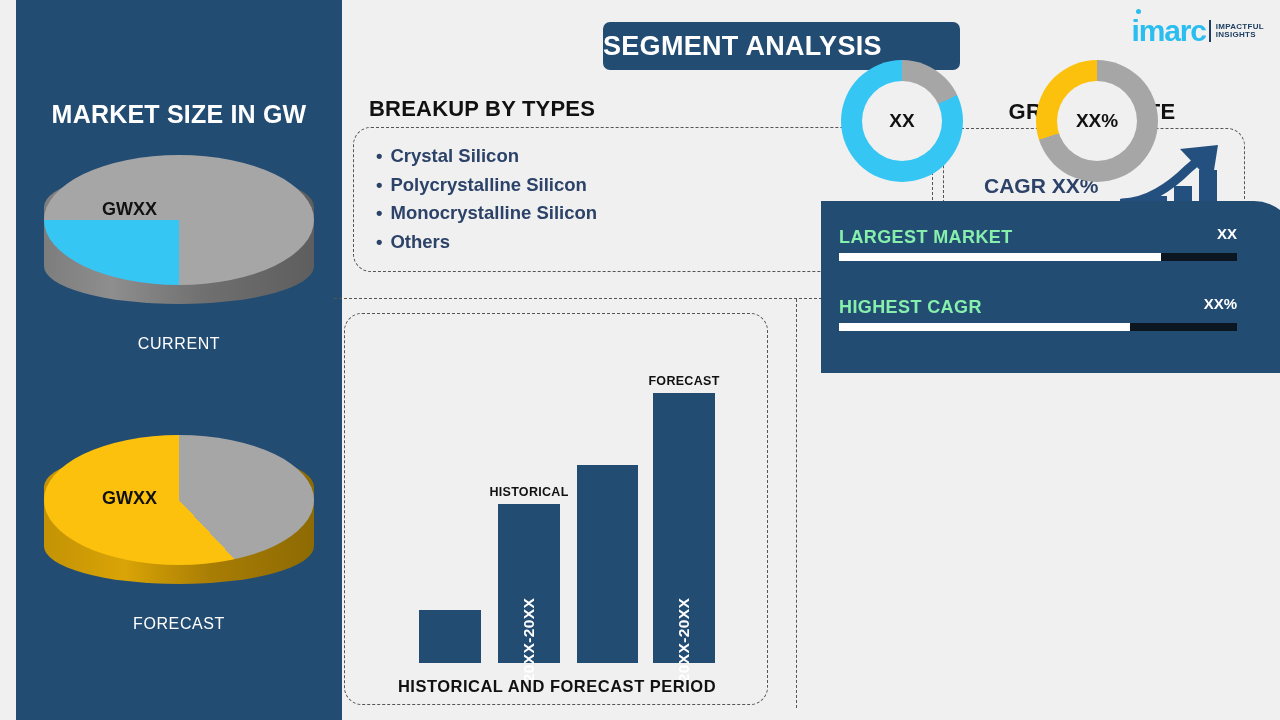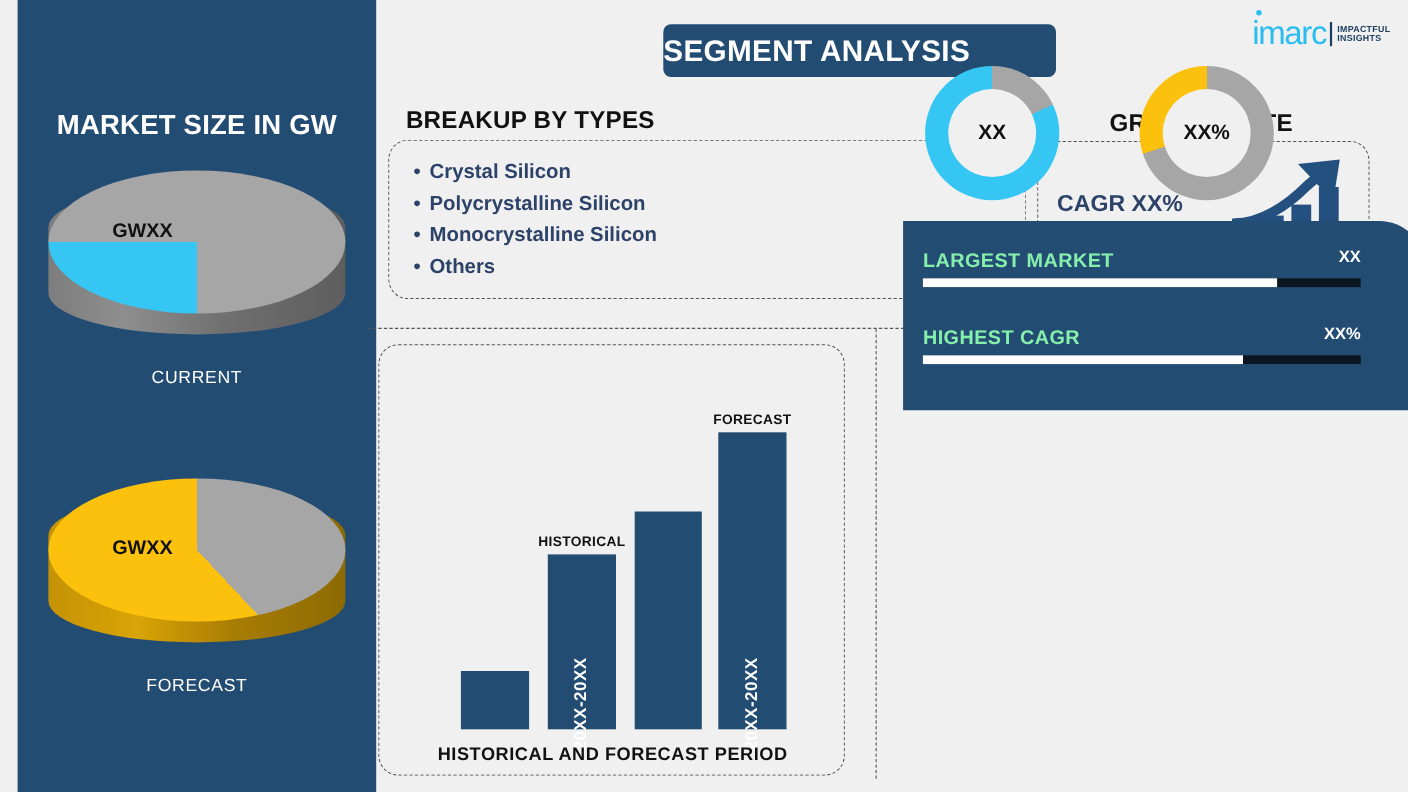--- a/index.html
+++ b/index.html
@@ -55,21 +55,21 @@
     background: #234c73; border-radius: 7px;
     display: flex; align-items: center; justify-content: flex-start; margin-left: 20px;
   }
   #header-banner span {
     color: #ffffff; font-size: 27px; font-weight: bold; letter-spacing: .3px;
   }
 
   
   #logo { position: absolute; right: 16px; top: 14px; height: 34px;
           display: flex; align-items: center; }
-  #logo-mark { position: relative; font-size: 30px; font-weight: normal;
+  #logo-mark { position: relative; font-size: 30px; font-weight: bold;
                color: #29bdf0; letter-spacing: -1.2px; line-height: 1; }
   #logo-dot { position: absolute; left: 4px; top: -7px; width: 5px; height: 5px;
               border-radius: 50%; background: #29bdf0; }
   #logo-bar { width: 2px; height: 22px; background: #1d3e60; margin: 0 5px 0 3px; }
   #logo-tag { display: flex; flex-direction: column; line-height: 1.05; justify-content: space-between; }
   #logo-tag span { font-size: 8px; font-weight: bold; color: #1d3e60; letter-spacing: .3px; }
 
   
   .sec-title { position: absolute; color: #111; font-size: 22px; font-weight: bold; letter-spacing: .2px; }
   #types-title { left: 43px; top: 96px; }
@@ -81,21 +81,21 @@
   }
   #types-box { left: 27px; top: 127px; width: 580px; height: 145px; }
   #types-list { padding: 14px 0 0 22px; }
   #types-list li { list-style: none; color: #2c4268; font-size: 18.5px;
                    font-weight: bold; line-height: 28.5px; }
   #types-list li::before { content: "\2022"; margin-right: 8px; }
 
   #growth-box { left: 617px; top: 128px; width: 302px; height: 143px; }
   #growth-inner { position: relative; width: 100%; height: 100%;
                   display: flex; align-items: center; }
-  #growth-text { margin-left: 17px; color: #2c4268; font-size: 21px;
+  #growth-text { margin-left: 40px; color: #2c4268; font-size: 21px;
                  font-weight: bold; line-height: 28px; }
   #growth-icon { position: absolute; right: 14px; top: 14px; }
 
   
   #h-divider { position: absolute; left: 8px; top: 298px; width: 938px;
                border-top: 1.6px dashed #555; }
   #v-divider { position: absolute; left: 470px; top: 299px; height: 409px;
                border-left: 1.6px dashed #555; }
 
   

